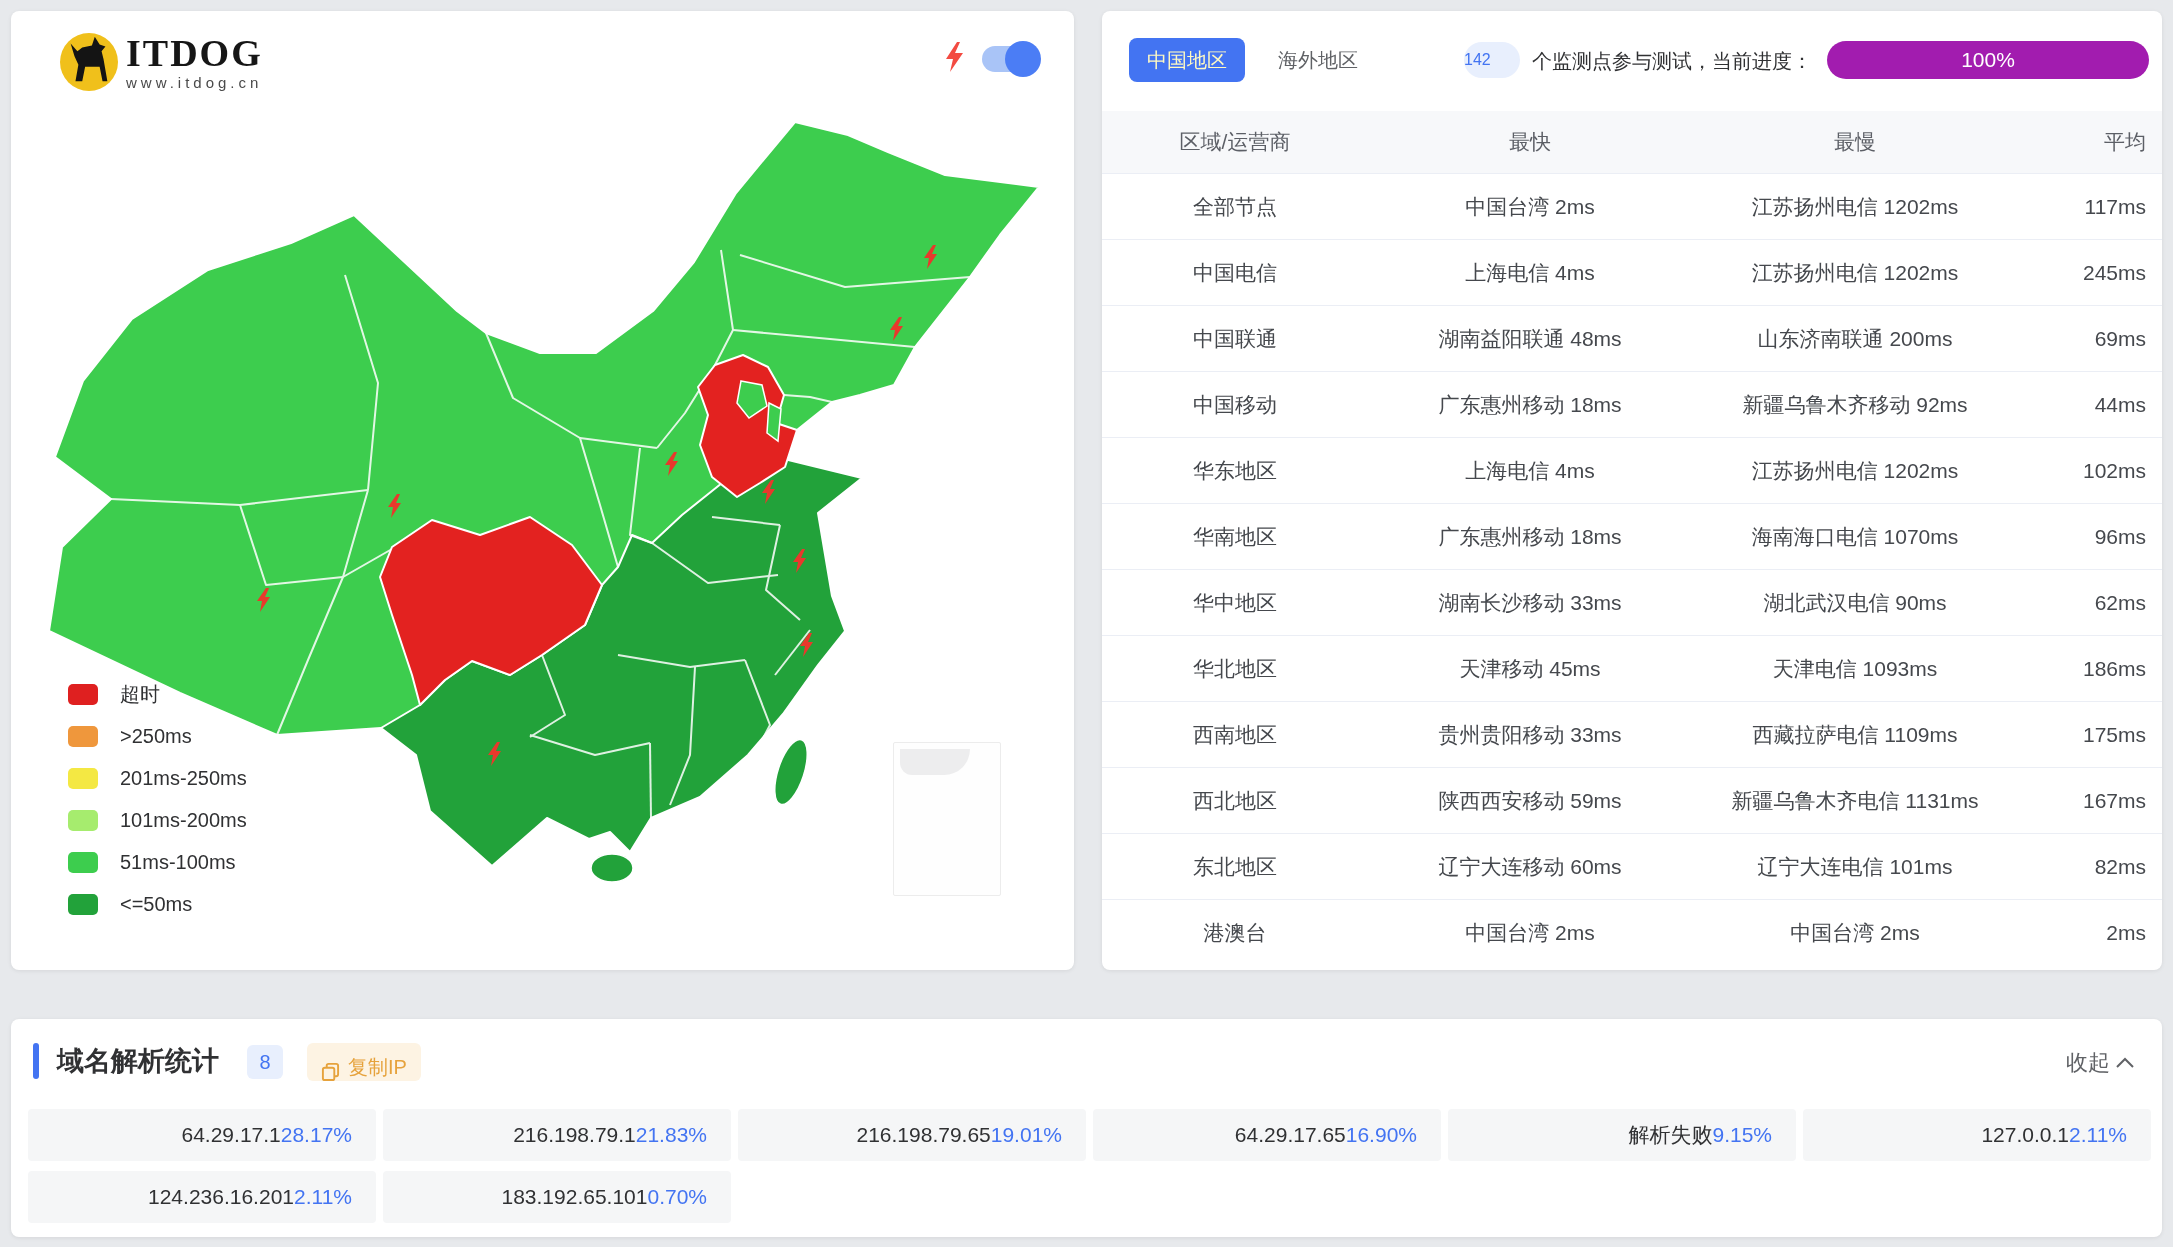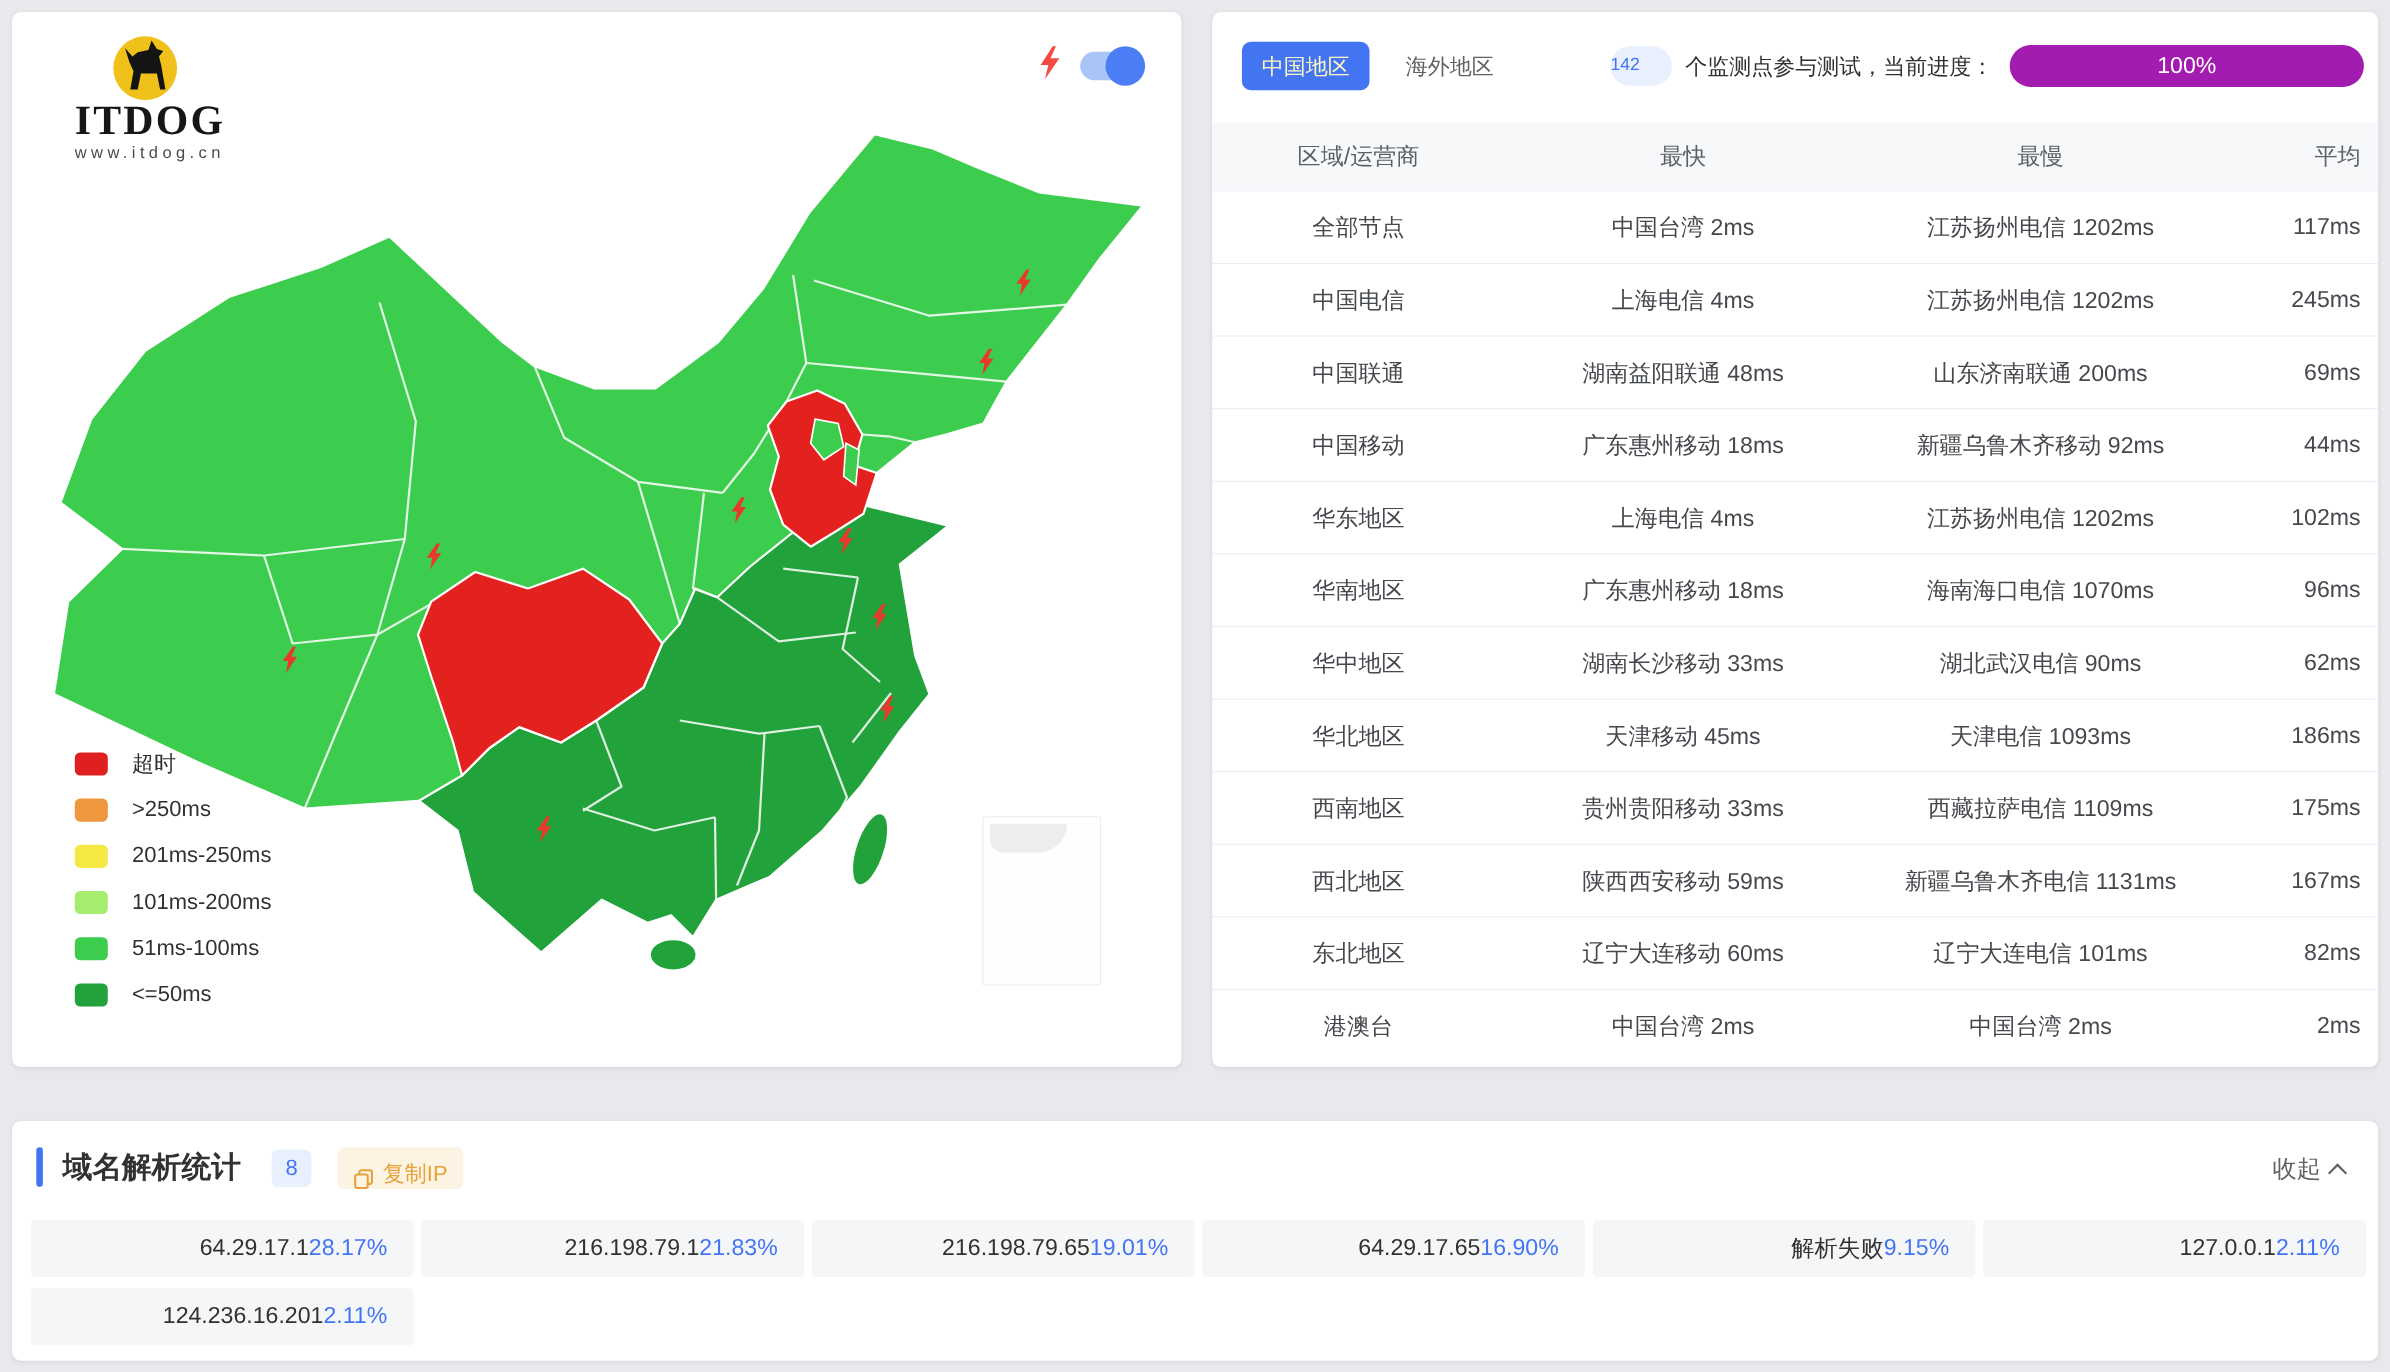--- a/index.html
+++ b/index.html
@@ -1,21 +1,21 @@
 <!DOCTYPE html>
 <html><head>
 <meta charset="utf-8">
 <style>
   html,body{margin:0;padding:0;background:#e7e9ec;font-family:"Liberation Sans","DejaVu Sans",sans-serif;}
   .page{position:relative;width:2173px;height:1247px;background:#e7e9ec;overflow:hidden;}
   .panel{position:absolute;background:#fff;border-radius:8px;box-shadow:0 1px 4px rgba(0,0,0,.08);}
 
   
   .map-panel{left:11px;top:11px;width:1063px;height:959px;}
-  .logo{position:absolute;left:49px;top:22px;display:flex;align-items:center;flex-direction:column;}
+  .logo{position:absolute;left:49px;top:22px;display:flex;align-items:center;}
   .logo-circle{width:58px;height:58px;border-radius:50%;background:#f0c01b;display:flex;align-items:flex-end;justify-content:center;overflow:visible;}
   .logo-text{margin-left:8px;}
   .logo-title{font-family:"Liberation Serif","DejaVu Serif",serif;font-size:38px;font-weight:bold;letter-spacing:2px;color:#161616;line-height:38px;}
   .logo-sub{font-size:15px;letter-spacing:4px;color:#4a4a4a;margin-top:2px;}
   .map-tools{position:absolute;right:36px;top:30px;display:flex;align-items:center;gap:16px;}
   .toggle{position:relative;width:56px;height:26px;border-radius:13px;background:#a9c4f7;display:inline-block;cursor:pointer;}
   .toggle .knob{position:absolute;right:-3px;top:-5px;width:36px;height:36px;border-radius:50%;background:#4b7df5;}
   .china-map{position:absolute;left:29px;top:104px;width:1010px;height:790px;}
   .legend{position:absolute;left:57px;top:662px;}
   .legend-item{display:flex;align-items:center;height:42px;gap:22px;}
@@ -315,16 +315,20 @@
           <span class="chip-pct">9.15%</span>
         </div>
       <div class="chip">
           <span class="chip-ip">127.0.0.1</span>
           <span class="chip-pct">2.11%</span>
         </div>
       <div class="chip">
           <span class="chip-ip">124.236.16.201</span>
           <span class="chip-pct">2.11%</span>
         </div>
+      <div class="chip">
+          <span class="chip-ip">183.192.65.101</span>
+          <span class="chip-pct">0.70%</span>
+        </div>
     </div>
   </section>
 
 </div>
 
 </body></html>

